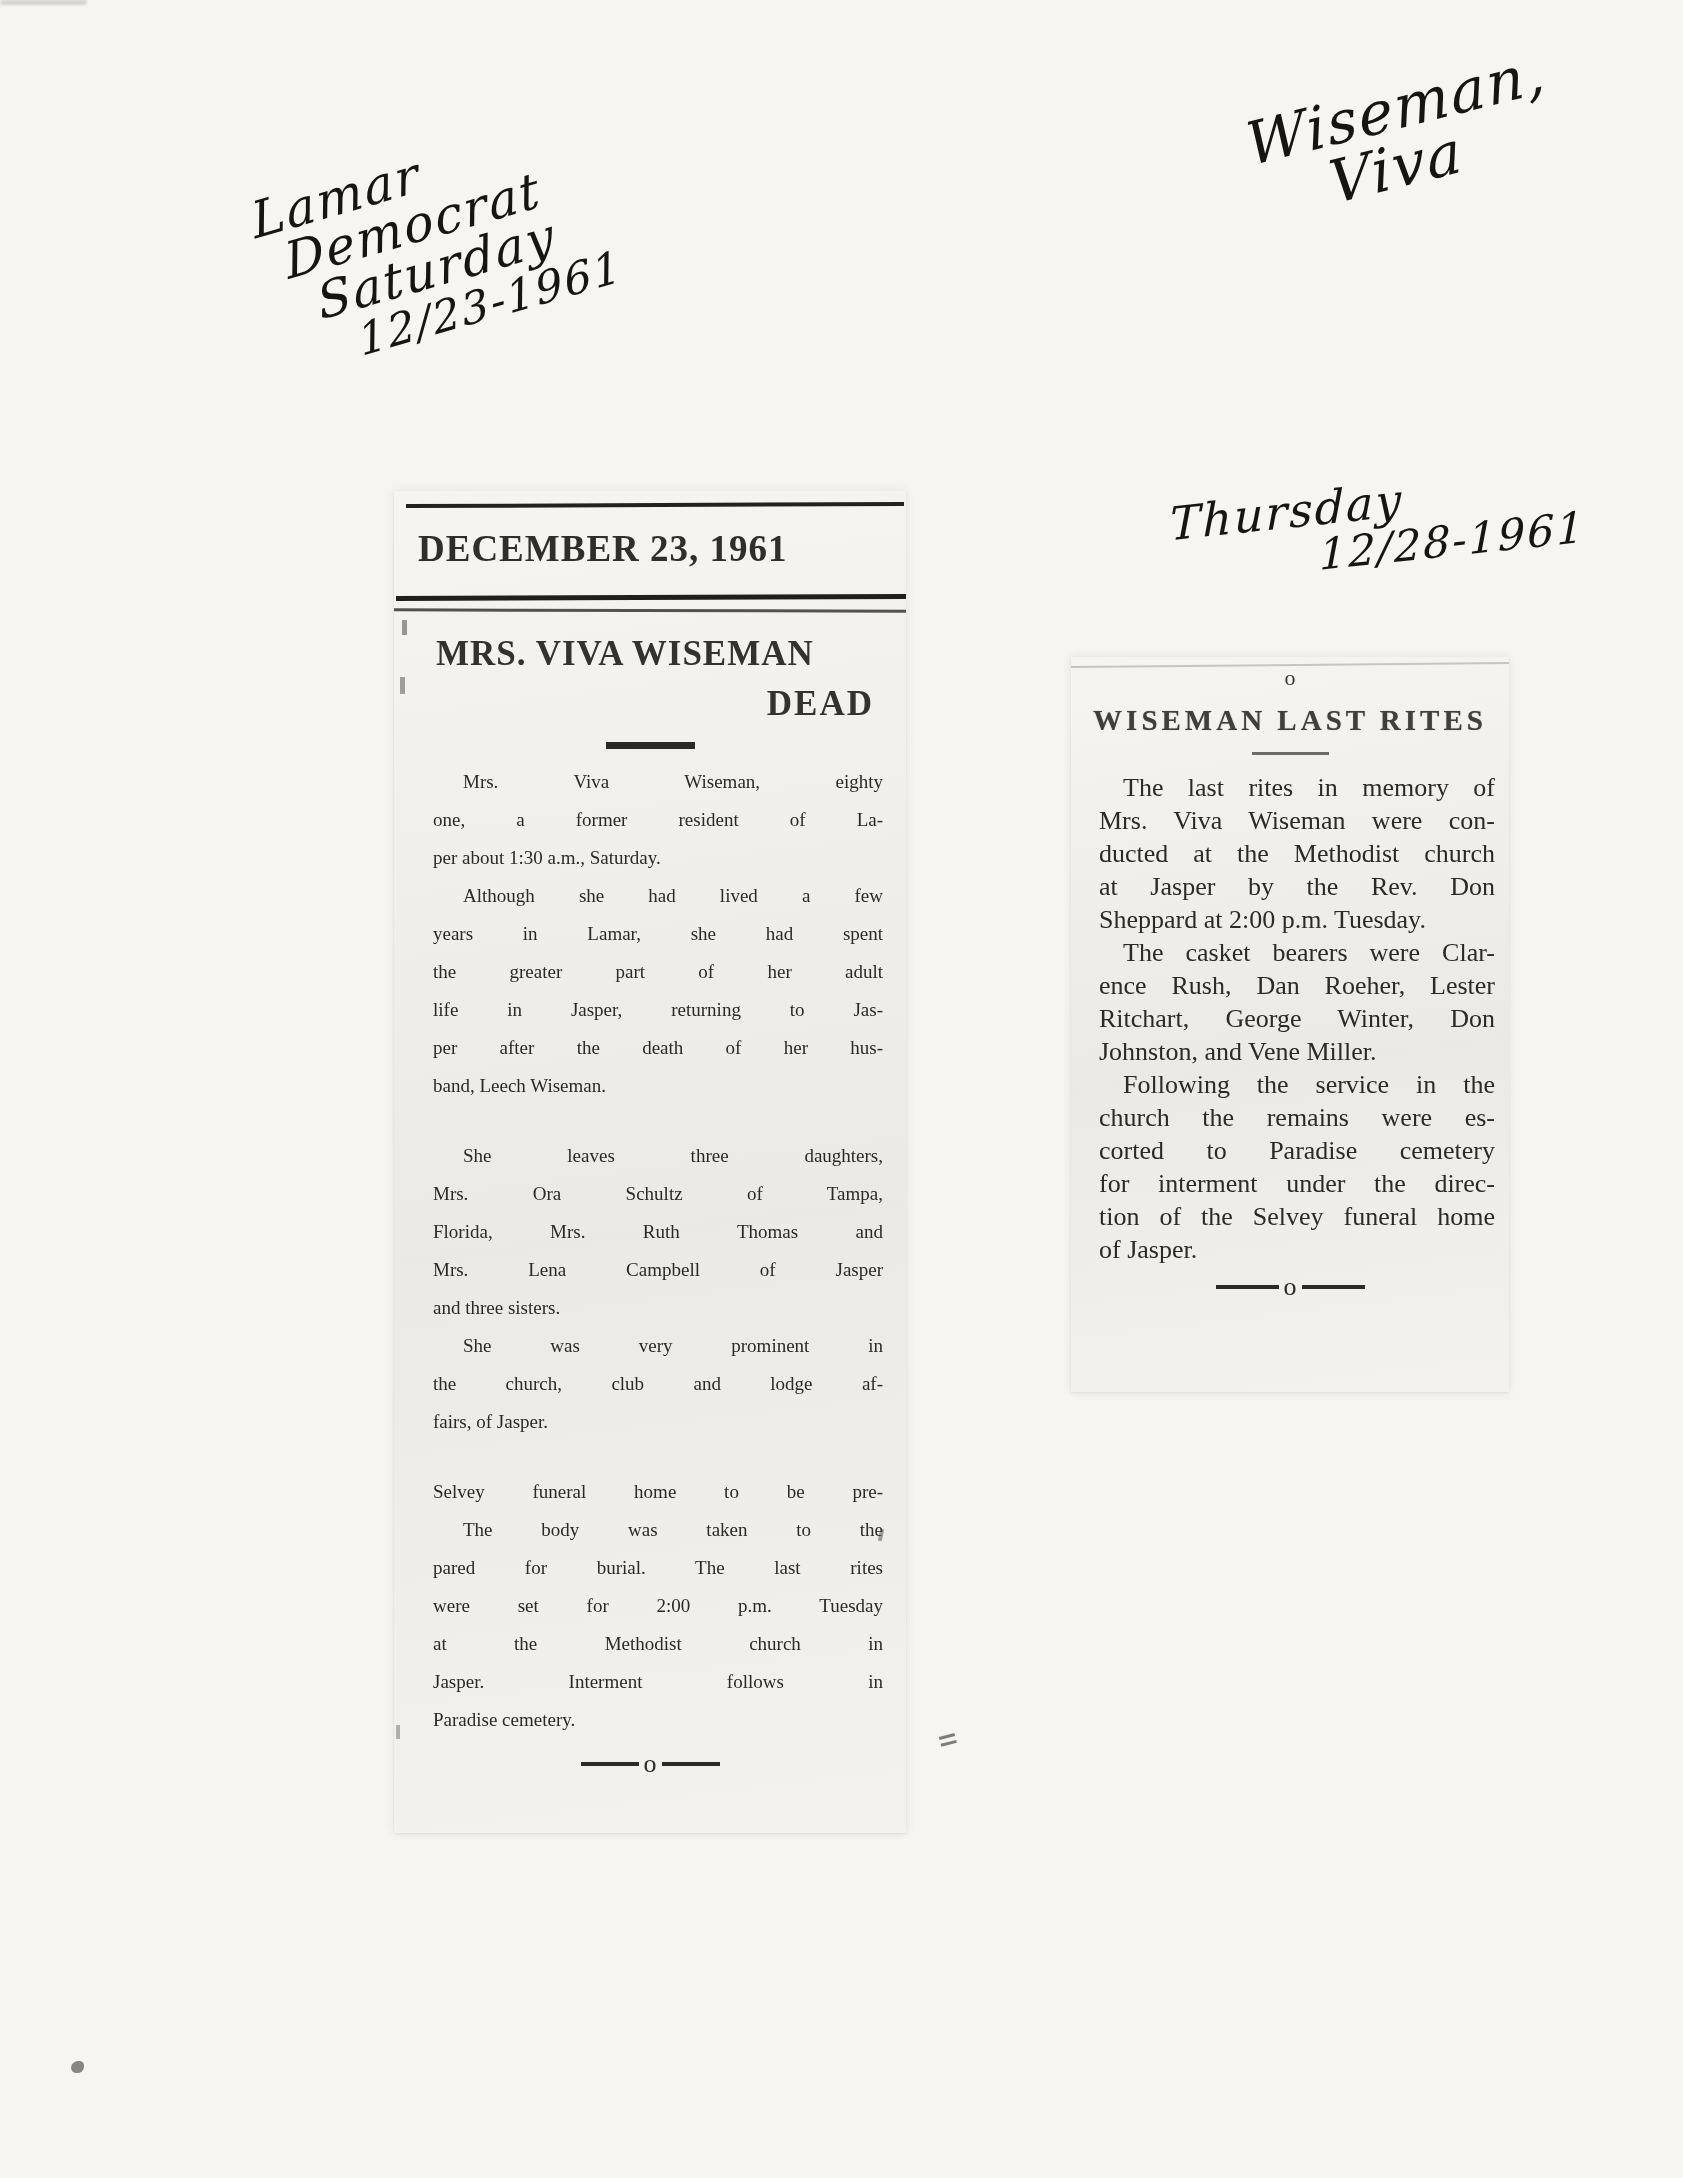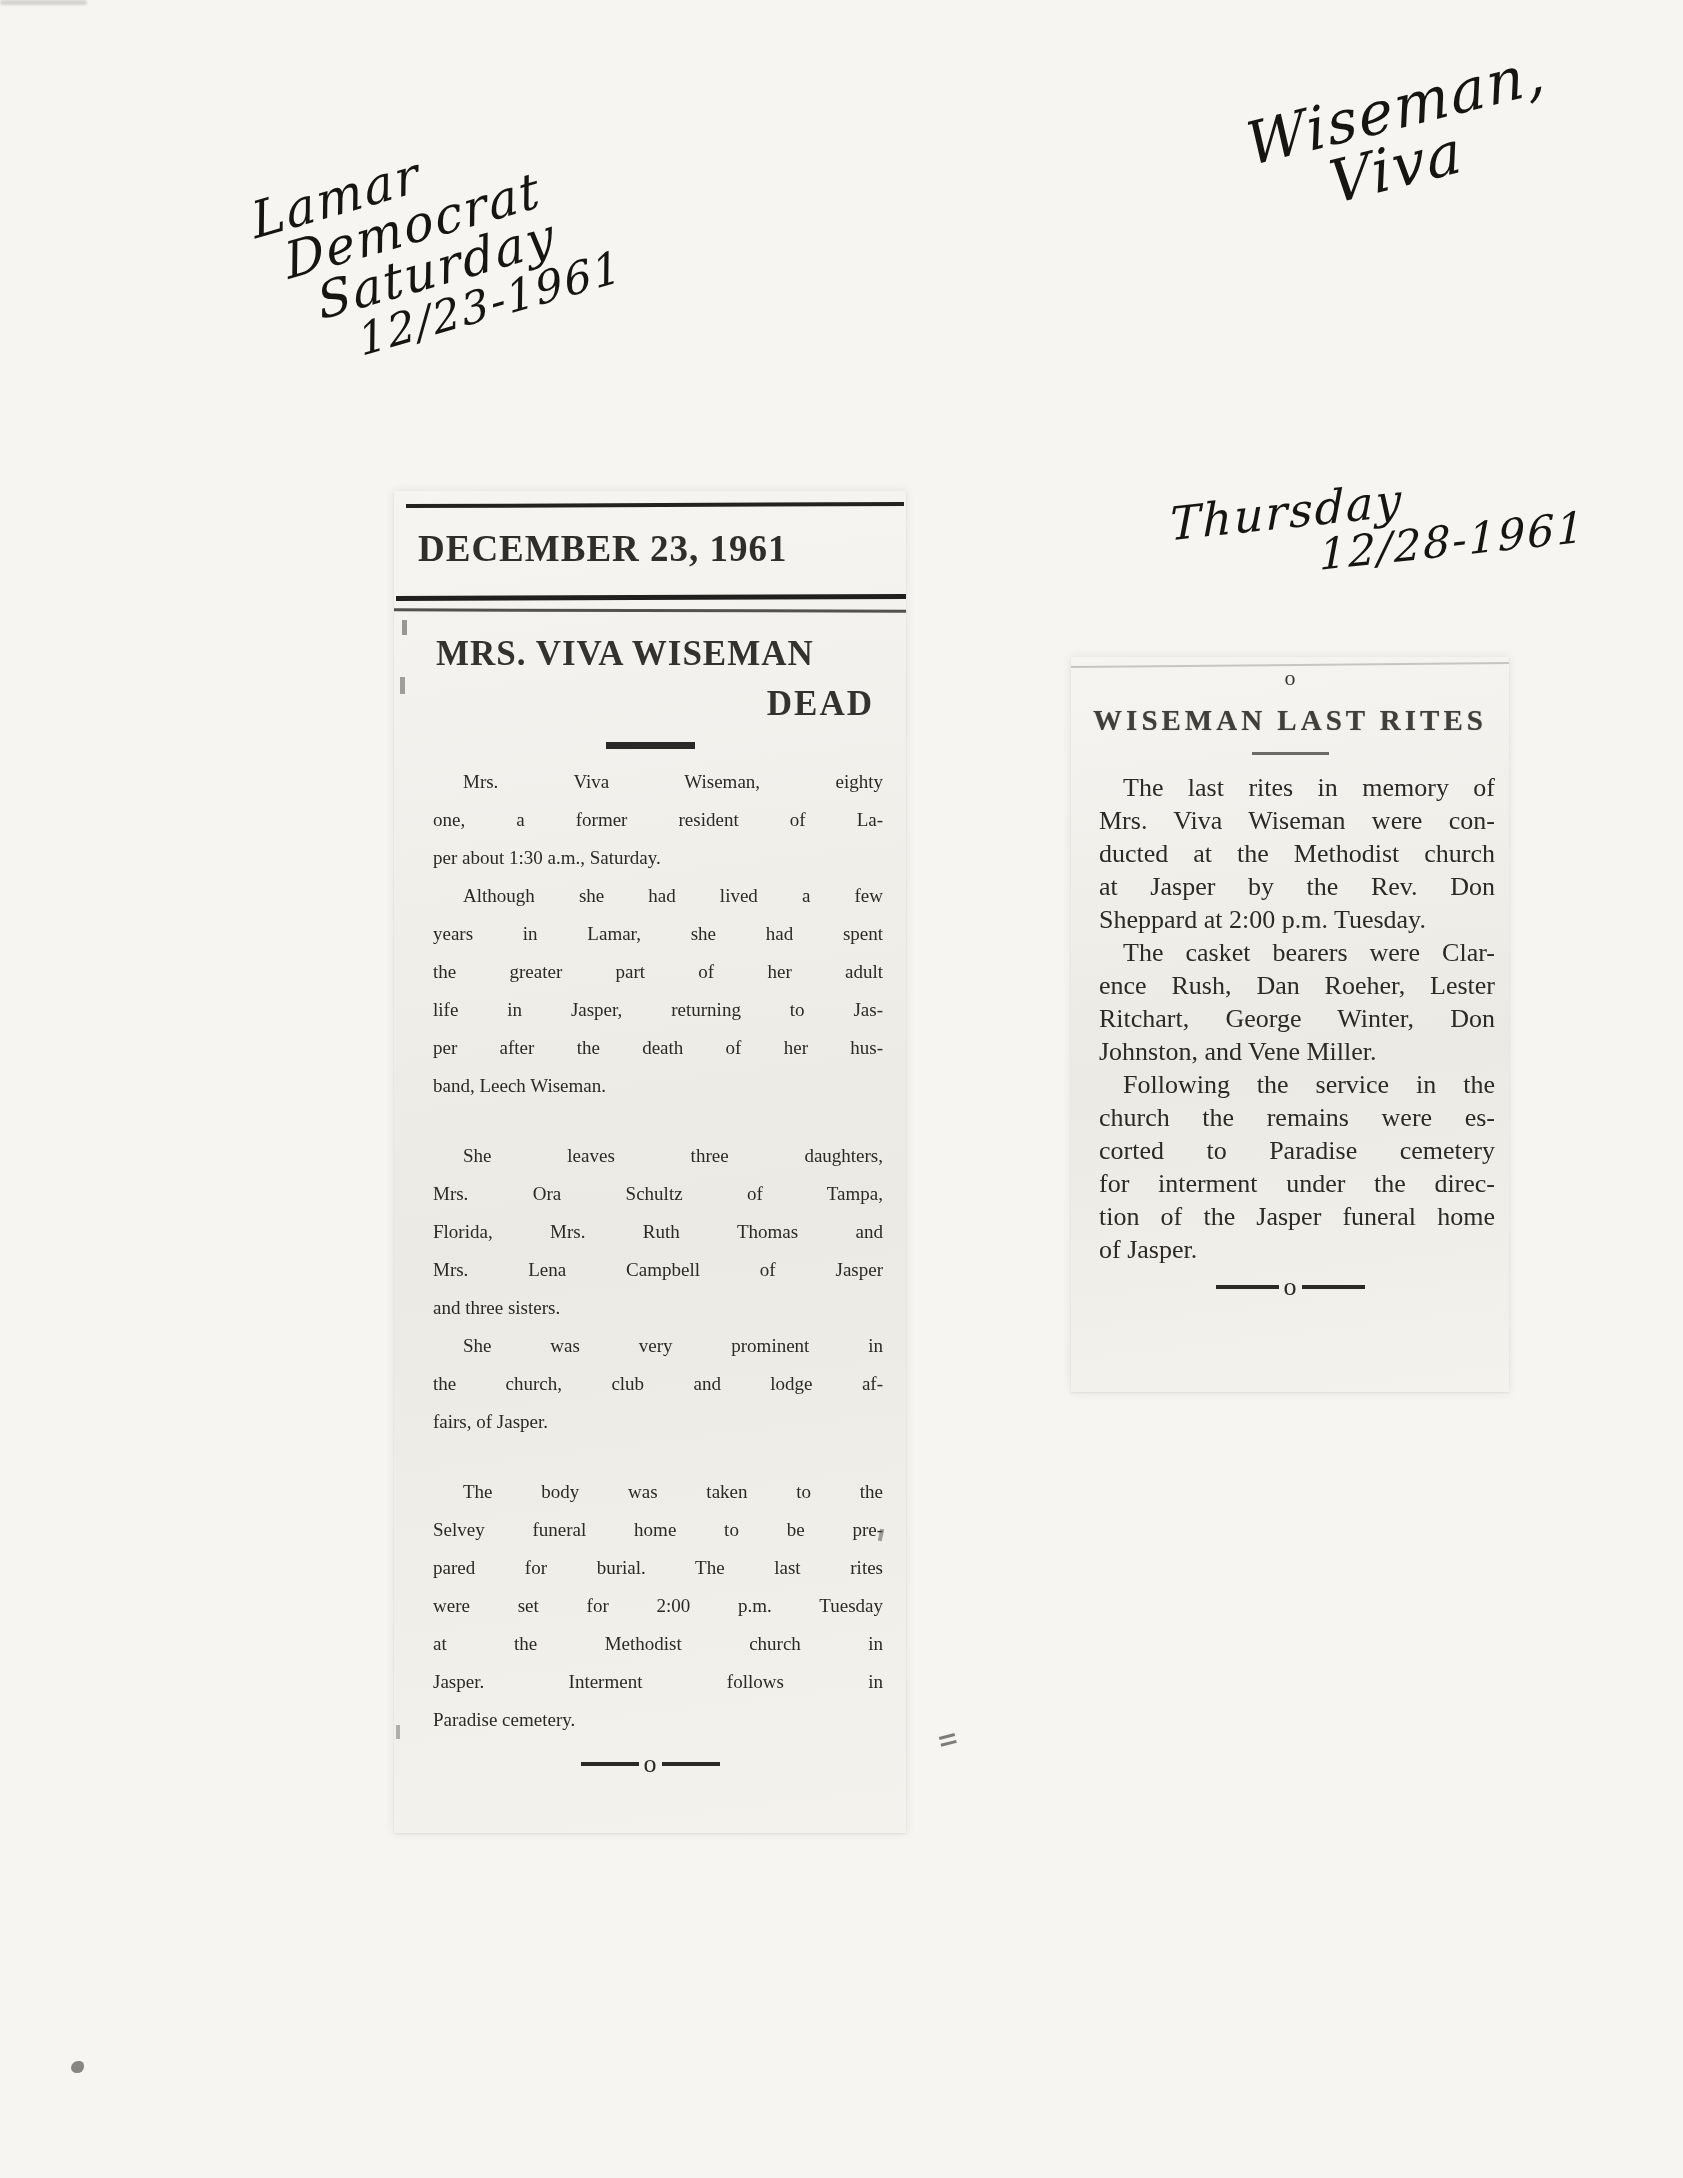--- a/index.html
+++ b/index.html
@@ -135,22 +135,22 @@
           <div class="bl">Florida, Mrs. Ruth Thomas and</div>
           <div class="bl">Mrs. Lena Campbell of Jasper</div>
           <div class="bl last">and three sisters.</div>
         </div>
       <div class="para">
           <div class="bl first">She was very prominent in</div>
           <div class="bl">the church, club and lodge af-</div>
           <div class="bl last">fairs, of Jasper.</div>
         </div>
       <div class="para gap">
+          <div class="bl">Selvey funeral home to be pre-</div>
           <div class="bl first">The body was taken to the</div>
-          <div class="bl">Selvey funeral home to be pre-</div>
           <div class="bl">pared for burial. The last rites</div>
           <div class="bl">were set for 2:00 p.m. Tuesday</div>
           <div class="bl">at the Methodist church in</div>
           <div class="bl">Jasper. Interment follows in</div>
           <div class="bl last">Paradise cemetery.</div>
         </div>
     </div>
     <div class="odiv">
       <span>o</span>
     </div>
@@ -173,21 +173,21 @@
           <div class="bl first">The casket bearers were Clar-</div>
           <div class="bl">ence Rush, Dan Roeher, Lester</div>
           <div class="bl">Ritchart, George Winter, Don</div>
           <div class="bl last">Johnston, and Vene Miller.</div>
         </div>
       <div class="para">
           <div class="bl first">Following the service in the</div>
           <div class="bl">church the remains were es-</div>
           <div class="bl">corted to Paradise cemetery</div>
           <div class="bl">for interment under the direc-</div>
-          <div class="bl">tion of the Jasper funeral home</div>
+          <div class="bl">tion of the Selvey funeral home</div>
           <div class="bl last">of Jasper.</div>
         </div>
     </div>
     <div class="odiv odiv-r">
       <span>o</span>
     </div>
   </div>
 
   <div class="artifact tick-1"></div>
   <div class="artifact tick-2"></div>

